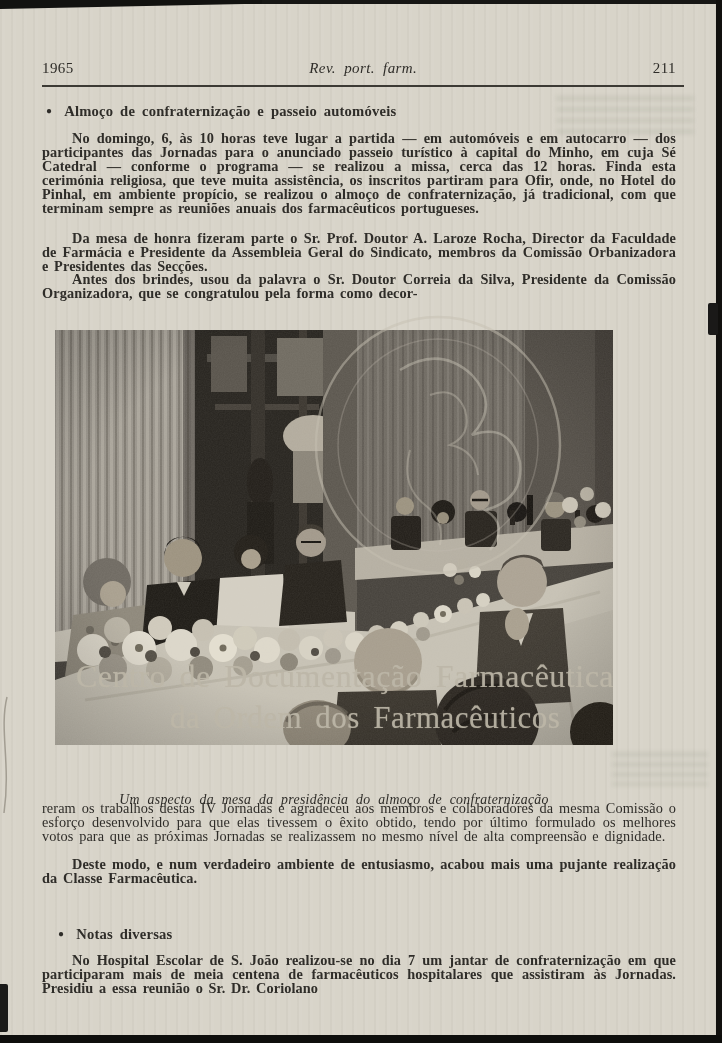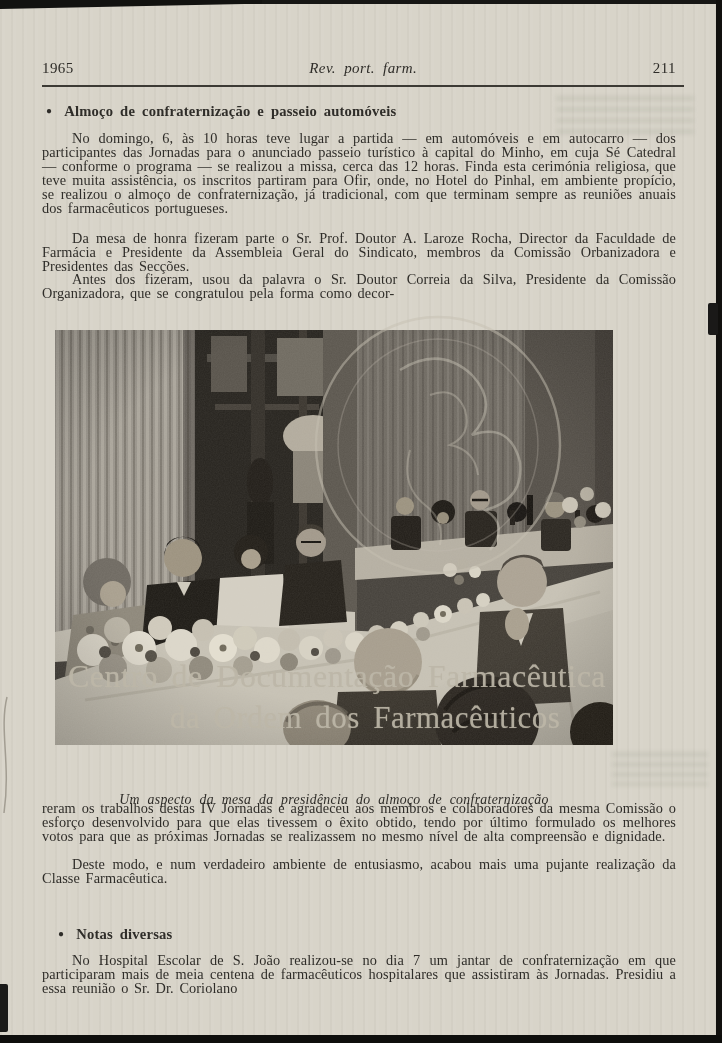--- a/index.html
+++ b/index.html
@@ -14,38 +14,38 @@
     content:"";position:absolute;inset:0;pointer-events:none;z-index:1;
     background:repeating-linear-gradient(90deg,rgba(120,115,105,.05) 0 2px,rgba(255,255,255,.03) 2px 5px,transparent 5px 11px);
   }
   .abs{position:absolute;left:42px;width:634px;z-index:3;}
   .header-row{top:60px;display:flex;justify-content:space-between;align-items:flex-start;font-size:15px;letter-spacing:.4px;}
   .journal{font-style:italic;word-spacing:4px;}
   .rule{top:85px;height:2px;background:#3c3a34;width:642px;}
   .sec-head{font-weight:bold;font-size:14.6px;letter-spacing:.2px;word-spacing:3px;}
   .sec-head .bullet{display:inline-block;font-size:10px;vertical-align:2px;margin-right:12px;margin-left:4px;}
   .para{margin:0;font-size:14.3px;line-height:14.1px;text-align:justify;word-spacing:2px;letter-spacing:.1px;}
-  .ind{text-indent:30px;}
+  .ind{text-indent:30px;font-weight:bold;}
   #h1{top:103px;}
   #p1{top:131px;}
   #p2{top:231px;}
   #p3{top:272px;}
   #h2{top:926px;margin-left:12px;}
   #p6{top:953px;}
   #p4{top:801px;}
   #p5{top:857px;}
   figure{margin:0;}
   .photo-wrap{position:absolute;left:55px;top:330px;width:558px;height:415px;z-index:3;}
   .photo-wrap svg{display:block;}
   .caption{position:absolute;left:55px;top:792px;width:558px;text-align:center;
     font-style:italic;font-size:13.8px;word-spacing:4px;letter-spacing:.3px;z-index:3;}
   
   .wm{position:absolute;z-index:6;color:#bdb7a8;opacity:.92;pointer-events:none;
       font-family:"Liberation Serif",serif;text-shadow:0 0 1px rgba(189,183,168,.6);white-space:nowrap;}
-  #wm1{left:68px;top:658px;font-size:32px;letter-spacing:.5px;word-spacing:5px;}
+  #wm1{left:76px;top:658px;font-size:32px;letter-spacing:.5px;word-spacing:5px;}
   #wm2{left:170px;top:700px;font-size:31px;letter-spacing:.5px;word-spacing:5px;}
   .stamp-svg{position:absolute;left:280px;top:300px;z-index:5;pointer-events:none;}
   
   .edge{position:absolute;background:#141311;z-index:8;}
   .edge-top{left:0;top:0;width:722px;height:4px;background:#161614;}
   .edge-top-wedge{left:0;top:0;width:262px;height:9px;background:#121210;
      clip-path:polygon(0 0,100% 0,100% 40%,0 100%);}
   .edge-right{right:0;top:0;width:6px;height:1043px;background:#11100e;}
   .edge-right-nub{right:4px;top:303px;width:10px;height:32px;background:#1a1918;border-radius:2px;}
   .edge-bottom{left:0;bottom:0;width:722px;height:8px;background:#0e0e0c;}
@@ -65,21 +65,21 @@
   <span class="journal">Rev. port. farm.</span>
   <span>211</span>
 </div>
 <div class="abs rule"></div>
 
 <div class="abs sec-head" id="h1">
   <span class="bullet">●</span><span>Almoço de confraternização e passeio automóveis</span>
 </div>
 <p class="abs para ind" id="p1">No domingo, 6, às 10 horas teve lugar a partida — em automóveis e em autocarro — dos participantes das Jornadas para o anunciado passeio turístico à capital do Minho, em cuja Sé Catedral — conforme o programa — se realizou a missa, cerca das 12 horas. Finda esta cerimónia religiosa, que teve muita assistência, os inscritos partiram para Ofir, onde, no Hotel do Pinhal, em ambiente propício, se realizou o almoço de confraternização, já tradicional, com que terminam sempre as reuniões anuais dos farmacêuticos portugueses.</p>
 <p class="abs para ind" id="p2">Da mesa de honra fizeram parte o Sr. Prof. Doutor A. Laroze Rocha, Director da Faculdade de Farmácia e Presidente da Assembleia Geral do Sindicato, membros da Comissão Orbanizadora e Presidentes das Secções.</p>
-<p class="abs para ind" id="p3">Antes dos fizeram, usou da palavra o Sr. Doutor Correia da Silva, Presidente da Comissão Organizadora, que se congratulou pela forma como decor-</p>
+<p class="abs para ind" id="p3">Antes dos brindes, usou da palavra o Sr. Doutor Correia da Silva, Presidente da Comissão Organizadora, que se congratulou pela forma como decor-</p>
 
 <figure class="photo-wrap">
   <svg width="558" height="415" viewBox="0 0 558 415">
     <defs>
       <pattern id="curtL" width="9" height="12" patternUnits="userSpaceOnUse">
         <rect width="9" height="12" fill="#98938a"></rect>
         <rect x="1" width="3" height="12" fill="#aaa59b"></rect>
         <rect x="6" width="2" height="12" fill="#7e7970"></rect>
       </pattern>
       <pattern id="curtC" width="10" height="12" patternUnits="userSpaceOnUse">

